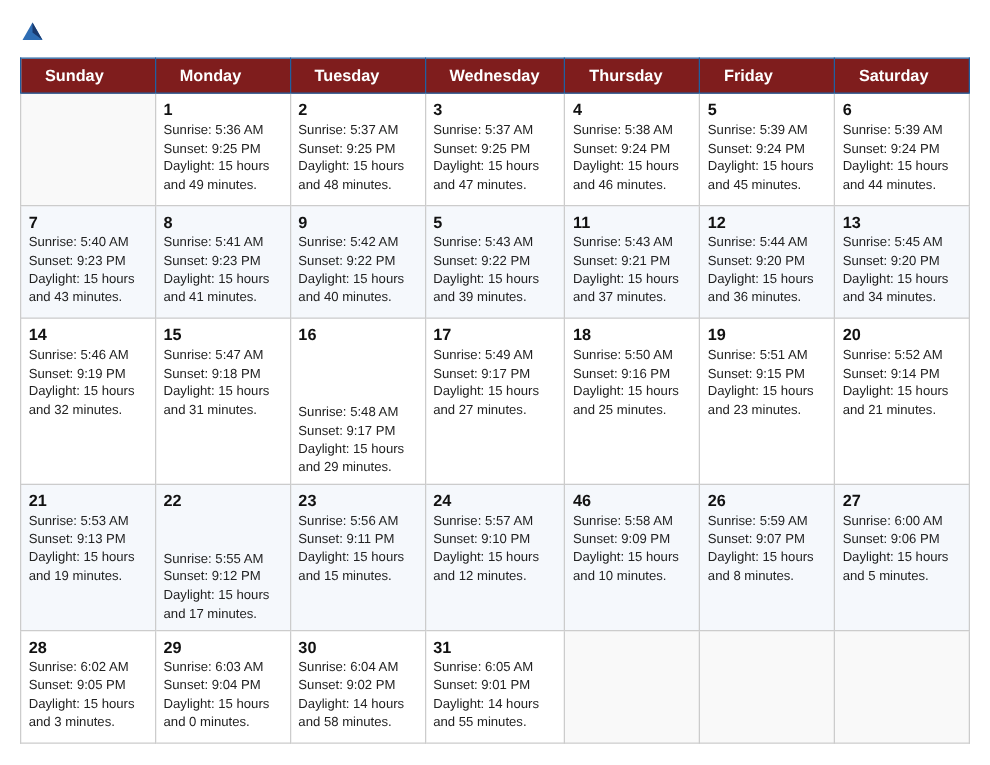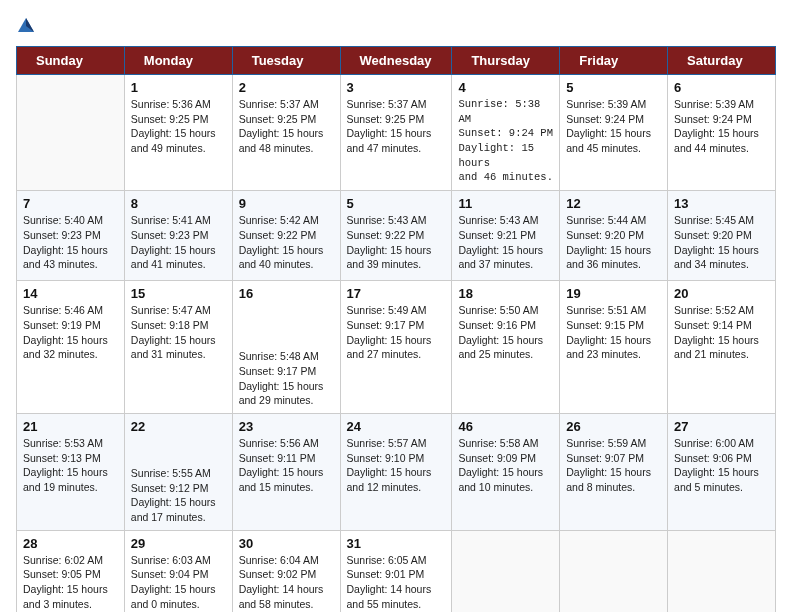--- a/index.html
+++ b/index.html
@@ -134,21 +134,21 @@
         </td>
         <td>
           <span class="day-number">3</span>
           <div class="cell-content" style="white-space: pre-line;">Sunrise: 5:37 AM
 Sunset: 9:25 PM
 Daylight: 15 hours
 and 47 minutes.</div>
         </td>
         <td>
           <span class="day-number">4</span>
-          <div class="cell-content" style="white-space: pre-line; font-family: Liberation Mono, monospace;">Sunrise: 5:38 AM
+          <div class="cell-content" style="white-space: pre-line;">Sunrise: 5:38 AM
 Sunset: 9:24 PM
 Daylight: 15 hours
 and 46 minutes.</div>
         </td>
         <td>
           <span class="day-number">5</span>
           <div class="cell-content" style="white-space: pre-line;">Sunrise: 5:39 AM
 Sunset: 9:24 PM
 Daylight: 15 hours
 and 45 minutes.</div>

